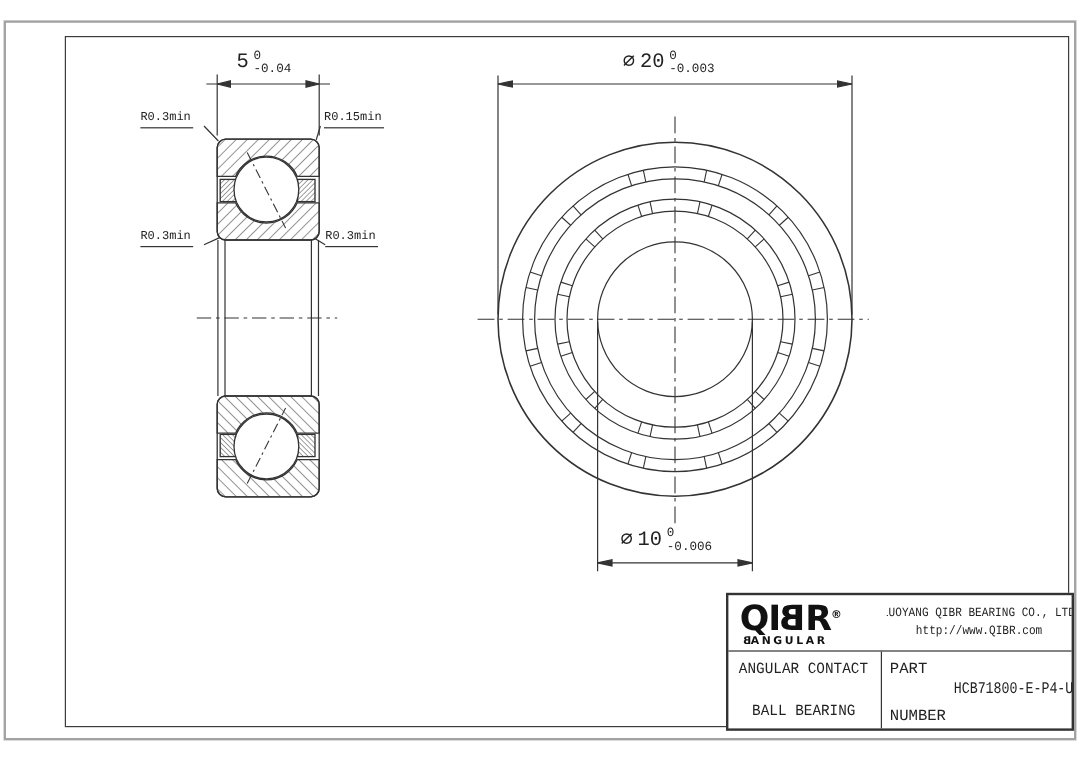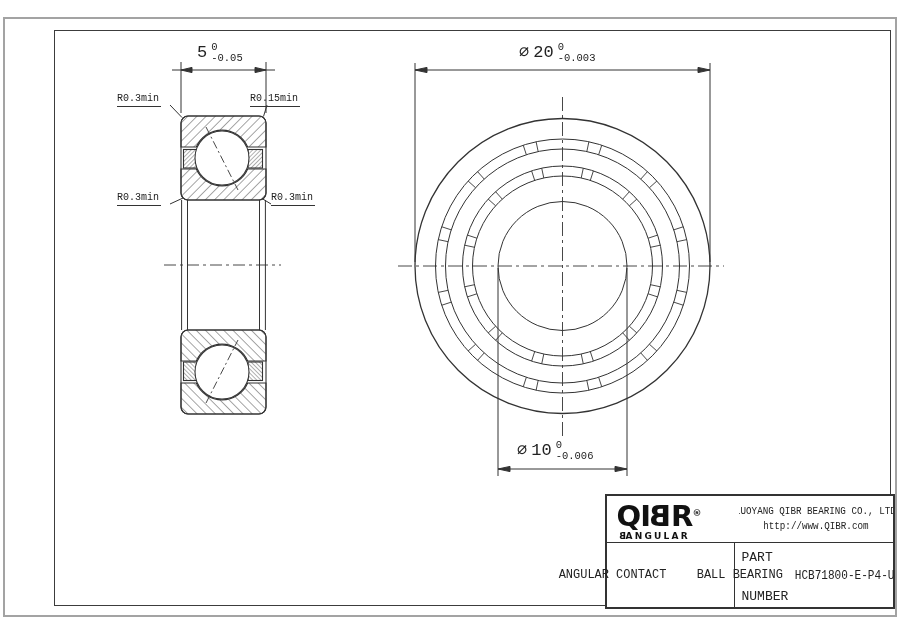--- a/index.html
+++ b/index.html
@@ -26,21 +26,21 @@
              font-size:29px;line-height:29px;letter-spacing:-1px;color:#111;}
   #logo-name .flip{display:inline-block;transform:scaleX(-1);}
   #logo-reg{font-family:"DejaVu Sans",sans-serif;font-size:9px;vertical-align:10px;font-weight:700;}
   #logo-tagline{font-family:"DejaVu Sans","Liberation Sans",sans-serif;font-weight:700;
                 font-size:9px;letter-spacing:2.2px;margin-top:0px;color:#111;}
   #logo-tagline .flip{display:inline-block;transform:scaleX(-1);}
   #tb-company{flex:1;display:flex;flex-direction:column;justify-content:center;gap:3px;
               align-items:center;overflow:hidden;}
   #tb-company div{font-size:10.5px;line-height:12px;white-space:nowrap;transform:scaleX(0.88);}
   #tb-bottom{flex:1;display:flex;}
-  #tb-product{width:127px;border-right:1.5px solid #333;display:flex;flex-direction:row;
+  #tb-product{width:127px;border-right:1.5px solid #333;display:flex;flex-direction:column;
               justify-content:center;align-items:center;gap:22px;}
   #tb-product div{font-size:13px;line-height:13px;white-space:nowrap;transform:scaleX(0.92);}
   #tb-part{flex:1;position:relative;padding-left:16px;}
   .part-label{position:absolute;left:7px;font-size:13px;line-height:13px;}
   #part-label-1{top:8px;}
   #part-label-2{bottom:4px;}
   #part-number{position:absolute;left:50px;right:0;top:50%;transform:translateY(-50%) scaleX(0.82);
                font-size:13.5px;text-align:center;white-space:nowrap;}
 </style>
 </head>
@@ -168,21 +168,21 @@
       <line x1="271" y1="204" x2="262" y2="198.5"></line>
     </g>
   </svg>
 
   <div class="dim abs" style="left:197px;top:44px">
     <span class="dmain">
         <span>5</span>
       </span>
     <span class="tol">
       <span>0</span>
-      <span>-0.05</span>
+      <span>-0.04</span>
     </span>
   </div>
 
   <div class="dim abs" style="left:519px;top:44px">
     <span class="dmain">
       <span>⌀</span>
       <span>20</span>
     </span>
     <span class="tol">
       <span>0</span>
@@ -195,21 +195,21 @@
       <span>⌀</span>
       <span>10</span>
     </span>
     <span class="tol">
       <span>0</span>
       <span>-0.006</span>
     </span>
   </div>
 
   <span class="rlabel abs" style="left:117px;top:92px">R0.3min</span>
-  <span class="rlabel abs" style="left:250px;top:92px">R0.15min</span>
+  <span class="rlabel abs" style="left:270px;top:92px">R0.15min</span>
   <span class="rlabel abs" style="left:117px;top:191px">R0.3min</span>
   <span class="rlabel abs" style="left:271px;top:191px">R0.3min</span>
 
   <div id="title-block" class="abs">
     <div id="tb-top">
       <div id="tb-logo">
         <div id="logo-name"><span>QI</span><span class="flip">B</span><span>R</span><span id="logo-reg">®</span></div>
         <div id="logo-tagline"><span class="flip">B</span><span>ANGULAR</span></div>
       </div>
       <div id="tb-company">

